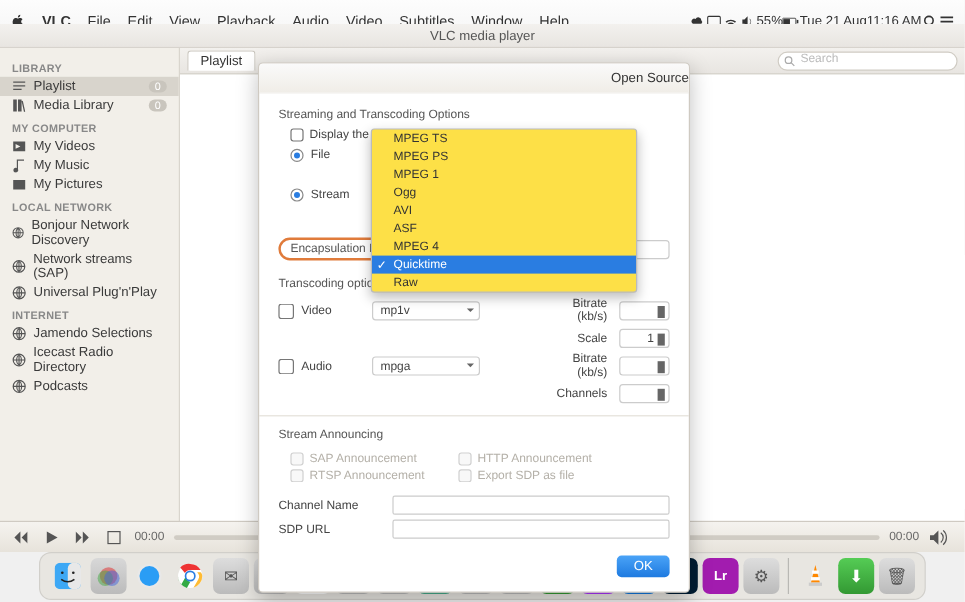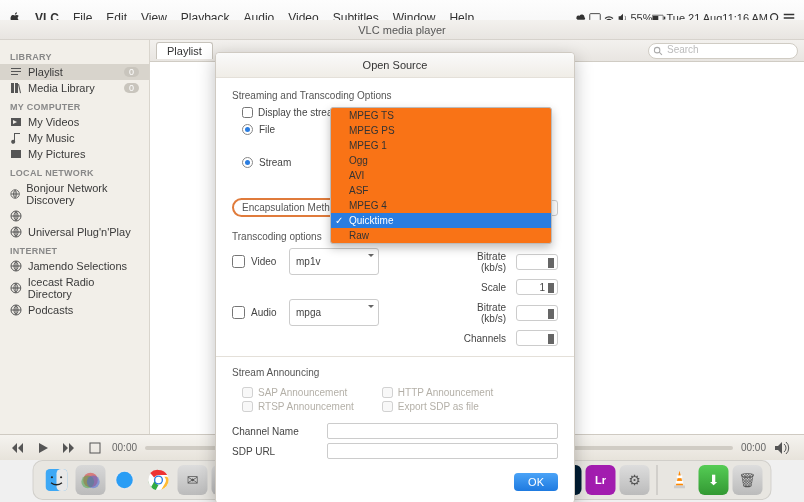--- a/index.html
+++ b/index.html
@@ -27,52 +27,52 @@
 .sidebar .row svg { width: 12px; height: 12px; fill: #555; }
 
 .main { flex: 1; background: #fff; position: relative; display: flex; flex-direction: column; }
 .tabbar { height: 22px; background: linear-gradient(#f3f1ee,#e8e5e1); border-bottom: 1px solid #d0ccc4; display: flex; align-items: center; padding: 0 6px; }
 .tab { background: #fff; border: 1px solid #c7c3bb; border-bottom: none; border-radius: 3px 3px 0 0; padding: 2px 10px; font-size: 11px; }
 .search { margin-left: auto; height: 16px; width: 150px; border: 1px solid #d0ccc4; border-radius: 8px; background: #fff; font-size: 10px; padding: 0 8px 0 18px; position: relative; }
 .search svg { position: absolute; left: 4px; top: 2px; width: 11px; height: 11px; fill: #aaa; }
 
 
 .dialog { position: absolute; left: 215px; top: 52px; width: 360px; background: #fff; border: 1px solid #cfcac2; border-radius: 4px; box-shadow: 0 6px 18px rgba(0,0,0,.25); z-index: 5; }
-.dialog .dtitle { text-align: center; padding: 6px 0; font-size: 11px; color: #333; border-bottom: 1px solid #e4e0d9; background: linear-gradient(#fafafa,#f0ede7); border-radius: 4px 4px 0 0; }
+.dialog .dtitle { text-align: right; padding: 6px 0; font-size: 11px; color: #333; border-bottom: 1px solid #e4e0d9; background: linear-gradient(#fafafa,#f0ede7); border-radius: 4px 4px 0 0; }
 .dialog .dbody { padding: 8px 16px 12px; font-size: 10px; color: #444; }
 .grouplabel { font-size: 10px; color: #555; margin: 4px 0 6px; }
 .chk { display: flex; align-items: center; gap: 5px; margin: 3px 0 3px 10px; }
 .chk input { width: 11px; height: 11px; }
 .radio { display: flex; align-items: center; gap: 6px; margin: 6px 0 6px 10px; }
 .radio .dot { width: 11px; height: 11px; border: 1px solid #888; border-radius: 50%; display: inline-flex; align-items: center; justify-content: center; }
 .radio .dot.on::after { content: ""; width: 5px; height: 5px; background: #2a7de1; border-radius: 50%; }
 .encrow { display: flex; align-items: center; gap: 6px; margin: 10px 0 2px; }
 .encpill { border: 2px solid #e07b3b; border-radius: 10px; padding: 2px 8px; font-size: 10px; color: #555; }
 .sel-box { flex: 1; height: 16px; border: 1px solid #ccc; border-radius: 3px; }
 
 .subhead { margin: 14px 0 6px; font-size: 10px; color: #555; }
 .formrow { display: flex; align-items: center; gap: 6px; margin: 4px 0; }
 .formrow .lbl { width: 32px; }
 .formrow .rlbl { margin-left: auto; width: 58px; text-align: right; padding-right: 4px; }
-.select { border: 1px solid #ccc; border-radius: 3px; height: 27px; background: #fff; padding: 0 14px 0 6px; position: relative; font-size: 10px; display: flex; align-items: center; }
+.select { border: 1px solid #ccc; border-radius: 3px; height: 16px; background: #fff; padding: 0 14px 0 6px; position: relative; font-size: 10px; display: flex; align-items: center; margin-left: 21px; }
 .select::after { content: ""; position: absolute; right: 4px; top: 5px; border: 3px solid transparent; border-top-color: #666; }
 .numbox { width: 42px; height: 16px; border: 1px solid #ccc; border-radius: 3px; background: #fff; display: flex; align-items: center; justify-content: flex-end; padding-right: 12px; position: relative; }
 .numbox::after { content: ""; position: absolute; right: 3px; top: 3px; width: 6px; height: 10px; background: linear-gradient(#666 0 50%, transparent 50% 100%), linear-gradient(transparent 0 50%, #666 50% 100%); -webkit-mask: none; }
 
 .sep { border: none; border-top: 1px solid #e4e0d9; margin: 10px -16px; }
 
 .ann { display: flex; gap: 18px; margin: 6px 0 8px; color: #b4b0a8; }
 .txtrow { display: flex; align-items: center; gap: 25px; margin: 4px 0; }
 .txtrow .tlbl { width: 70px; }
 .txtinput { flex: 1; height: 16px; border: 1px solid #ccc; border-radius: 2px; background: #fff; }
 
 .okbtn { float: right; margin-top: 10px; background: linear-gradient(#4aa3f7,#1e7ae0); color: #fff; border: none; border-radius: 4px; padding: 3px 14px; font-size: 11px; }
 
 
-.dropdown { position: absolute; left: 330px; top: 107px; width: 222px; background: #f97316; border: 1px solid #bbb; border-radius: 3px; box-shadow: 0 4px 10px rgba(0,0,0,.25); z-index: 10; font-size: 10px; }
+.dropdown { position: absolute; left: 309px; top: 107px; width: 222px; background: #fde047; border: 1px solid #bbb; border-radius: 3px; box-shadow: 0 4px 10px rgba(0,0,0,.25); z-index: 10; font-size: 10px; }
 .dropdown .opt { padding: 2px 10px 2px 18px; position: relative; }
 .dropdown .opt.sel { background: #2a7de1; color: #fff; }
 .dropdown .opt.sel::before { content: "✓"; position: absolute; left: 4px; }
 
 
 .player { position: absolute; left: 0; right: 0; bottom: 42px; height: 26px; background: linear-gradient(#f5f3ef,#e7e3db); border-top: 1px solid #cfcac2; display: flex; align-items: center; padding: 0 8px; gap: 8px; }
 .pbtn { width: 18px; height: 18px; display: flex; align-items: center; justify-content: center; }
 .pbtn svg { width: 12px; height: 12px; fill: #555; }
 .slider { flex: 1; height: 4px; background: #d0ccc4; border-radius: 2px; position: relative; }
 .time { font-size: 10px; color: #666; }
@@ -181,20 +181,21 @@
         <div class="row">
           <svg viewBox="0 0 12 12">
             <path d="M6 1a5 5 0 100 10A5 5 0 006 1zm0 1c1 0 2 1.8 2 4s-1 4-2 4-2-1.8-2-4 1-4 2-4zM1.2 6h9.6M6 1v10" fill="none" stroke="#555" stroke-width="1"></path>
           </svg>
           <span>Bonjour Network Discovery</span>
         </div>
         <div class="row">
           <svg viewBox="0 0 12 12">
             <path d="M6 1a5 5 0 100 10A5 5 0 006 1zm0 1c1 0 2 1.8 2 4s-1 4-2 4-2-1.8-2-4 1-4 2-4zM1.2 6h9.6M6 1v10" fill="none" stroke="#555" stroke-width="1"></path>
           </svg>
+          <span>Network streams (SAP)</span>
         </div>
         <div class="row">
           <svg viewBox="0 0 12 12">
             <path d="M6 1a5 5 0 100 10A5 5 0 006 1zm0 1c1 0 2 1.8 2 4s-1 4-2 4-2-1.8-2-4 1-4 2-4zM1.2 6h9.6M6 1v10" fill="none" stroke="#555" stroke-width="1"></path>
           </svg>
           <span>Universal Plug'n'Play</span>
         </div>
         <div class="sec">INTERNET</div>
         <div class="row">
           <svg viewBox="0 0 12 12">

